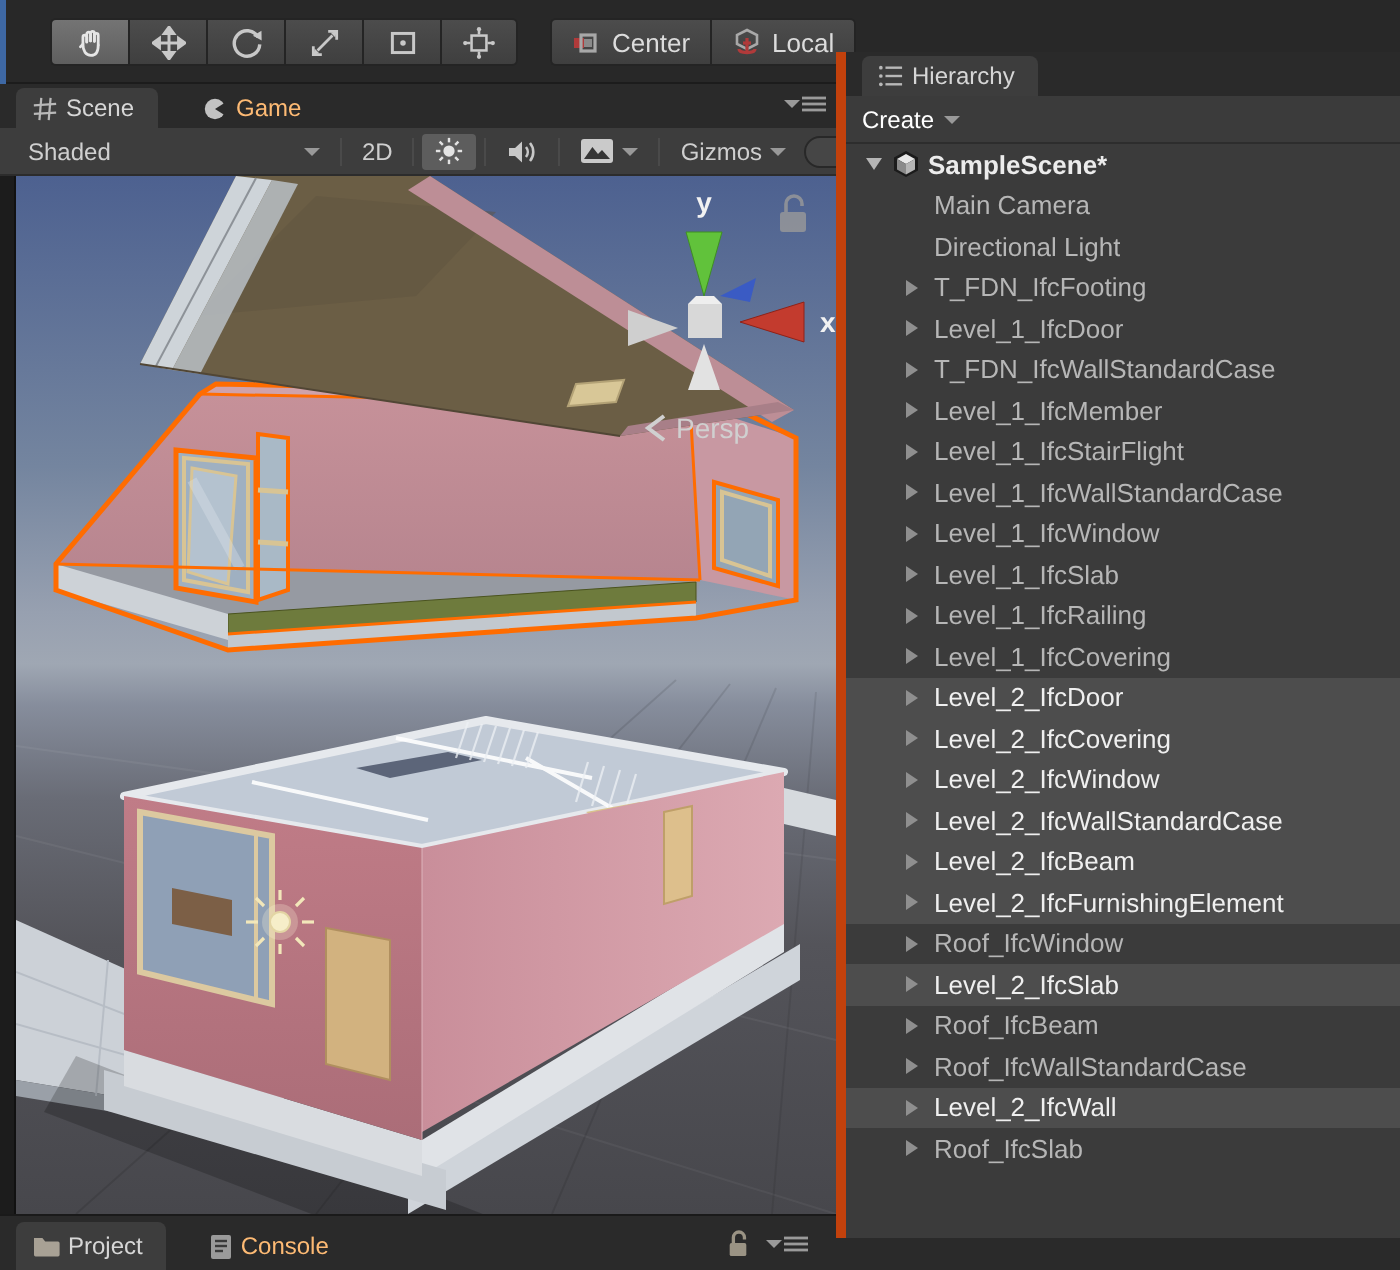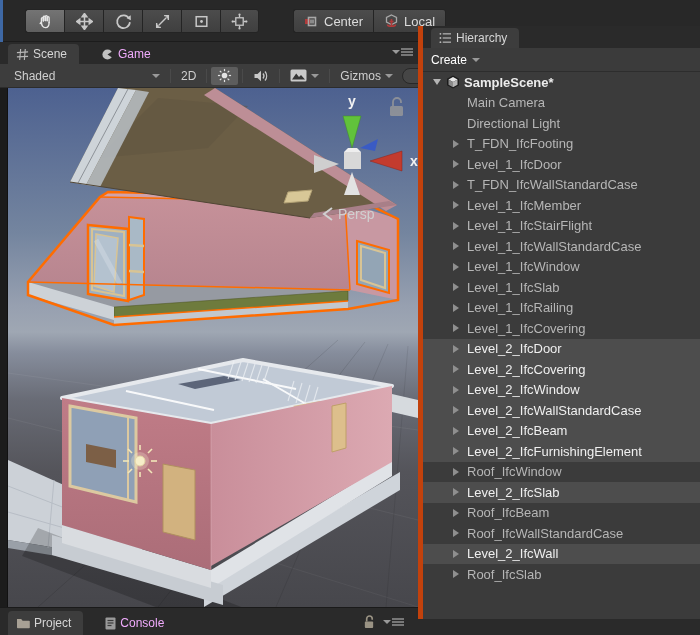--- a/index.html
+++ b/index.html
@@ -10,40 +10,40 @@
     background:#2a2a2a; color:#c8c8c8; font-size:12px;
     -webkit-user-select:none; user-select:none;
   }
 
   
   .topbar { position:absolute; left:0; top:0; width:700px; height:42px;
     background:#282828; border-bottom:1px solid #1c1c1c; }
   .topbar .blue-edge { position:absolute; left:0; top:0; width:3px; height:42px; background:#3e68a4; }
   .toolgroup { position:absolute; top:9px; display:flex; }
   .toolgroup.tools { left:25px; }
-  .toolgroup.pivot { left:293px; }
+  .toolgroup.pivot { left:275px; }
   .tbtn {
     height:24px; min-width:39px; display:flex; align-items:center; justify-content:center;
     background:linear-gradient(#4c4c4c,#3f3f3f); border:1px solid #242424; border-right:none;
     cursor:pointer;
   }
   .tbtn:first-child { border-radius:3px 0 0 3px; }
   .tbtn:last-child { border-radius:0 3px 3px 0; border-right:1px solid #242424; }
   .tbtn.selected { background:linear-gradient(#747474,#5f5f5f); }
   .tbtn.wide { padding:0 10px; gap:5px; color:#dcdcdc; font-size:13px; }
   .tbtn svg { display:block; }
 
   
   .left-panel  { position:absolute; left:0; top:42px; width:418px; height:593px; display:flex; flex-direction:column; }
   .right-panel { position:absolute; left:418px; top:26px; width:282px; height:593px;
     display:flex; flex-direction:column; border-left:5px solid #c2410c; background:#3b3b3b; }
 
   .tabbar { height:22px; background:#2a2a2a; display:flex; align-items:flex-end; padding-left:8px; position:relative; }
   .tab { height:20px; display:flex; align-items:center; gap:4px; padding:0 12px 0 8px;
-    border-radius:4px 4px 0 0; color:#f0abfc; font-size:12px; cursor:pointer; margin-right:14px; }
+    border-radius:4px 4px 0 0; color:#fdba74; font-size:12px; cursor:pointer; margin-right:14px; }
   .tab.active { background:#3d3d3d; color:#d6d6d6; }
   .panel-menu { position:absolute; right:5px; top:5px; display:flex; align-items:center; gap:1px; color:#9a9a9a; cursor:pointer; }
 
   
   .scene-toolbar { height:24px; background:#3d3d3d; border-bottom:1px solid #2c2c2c;
     display:flex; align-items:center; padding:0 0 0 8px; gap:2px; overflow:hidden; position:relative; }
   .st-item { height:18px; display:flex; align-items:center; gap:4px; padding:0 6px;
     color:#cfcfcf; font-size:12px; cursor:pointer; border-radius:2px; }
   .st-item.dd { width:158px; justify-content:space-between; }
   .st-item.active { background:#5d5d5d; }

